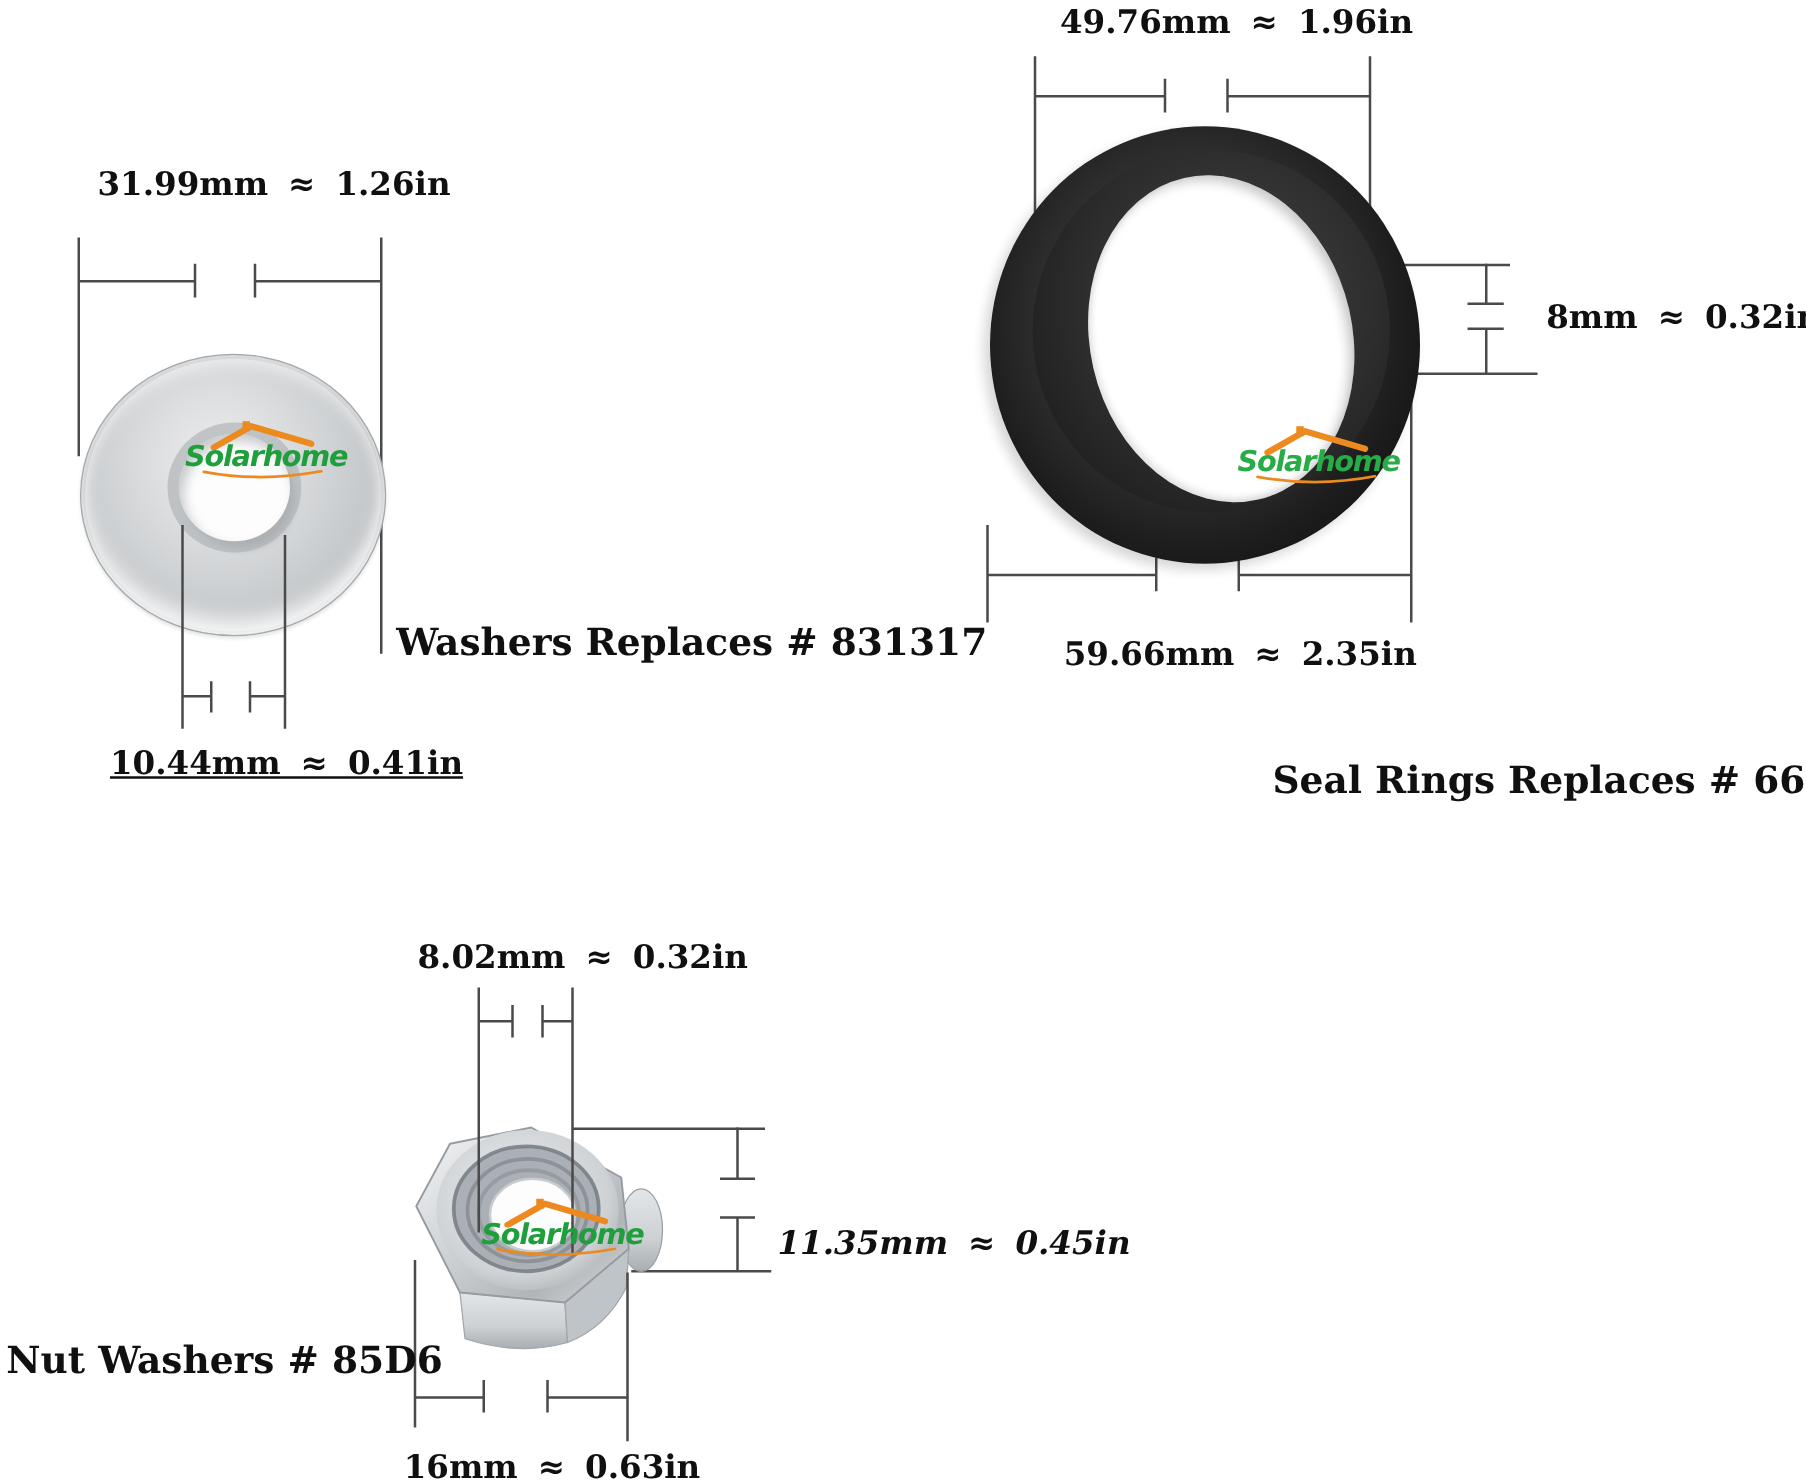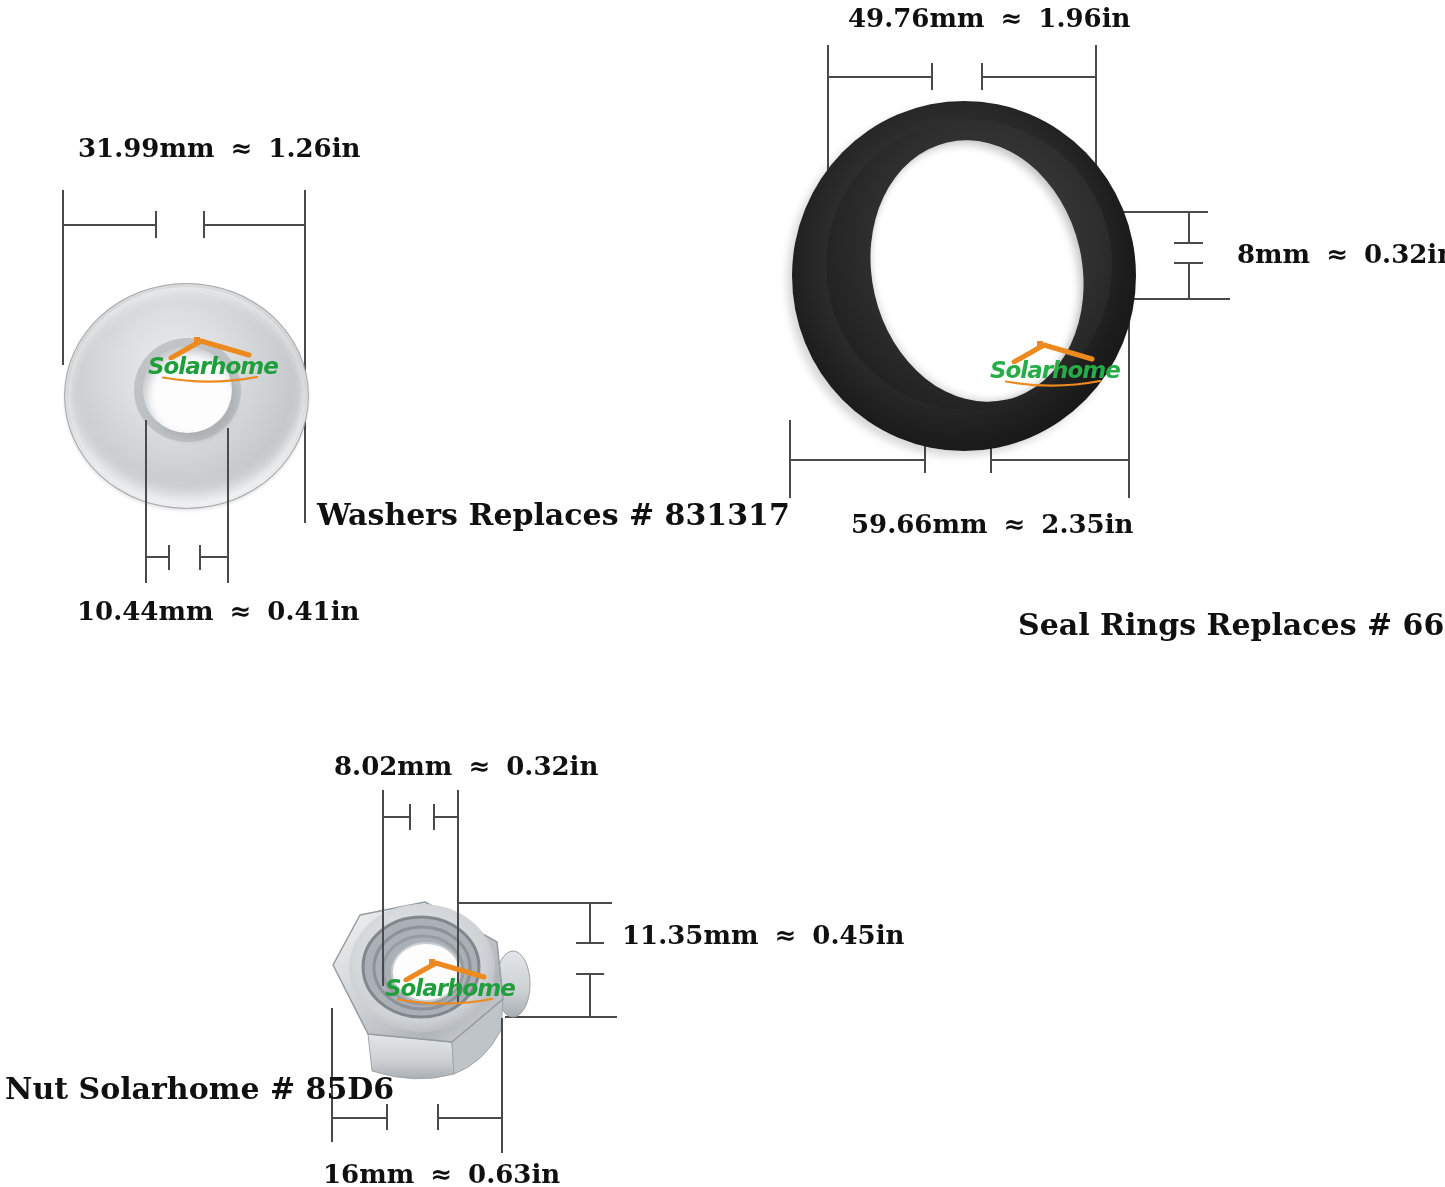--- a/index.html
+++ b/index.html
@@ -77,21 +77,21 @@
 
     <div>
       <div class="vl over" style="left:145px;top:420px;height:163px;"></div>
       <div class="vl over" style="left:227px;top:428px;height:155px;"></div>
       <div class="hl" style="left:146px;top:556px;width:23px;"></div>
       <div class="vl" style="left:168px;top:545px;height:25px;"></div>
       <div class="vl" style="left:199px;top:545px;height:25px;"></div>
       <div class="hl" style="left:200px;top:556px;width:28px;"></div>
     </div>
 
-    <div class="dim-text center" style="left:77px;top:596px;width:232px;">10.44mm ≈ 0.41in</div>
+    <div class="dim-text center" style="left:88px;top:596px;width:232px;text-decoration:underline;">10.44mm ≈ 0.41in</div>
 
     <div class="part-label" style="left:317px;top:497px;">Washers Replaces # 831317</div>
   </div>
 
   <div>
     <div class="dim-text center" style="left:848px;top:3px;width:220px;">49.76mm ≈ 1.96in</div>
 
     <div>
       <div class="vl" style="left:827px;top:45px;height:165px;"></div>
       <div class="vl" style="left:1095px;top:45px;height:165px;"></div>
@@ -195,28 +195,28 @@
     </div>
 
     <div>
       <div class="hl" style="left:458px;top:902px;width:154px;"></div>
       <div class="hl" style="left:505px;top:1016px;width:112px;"></div>
       <div class="vl" style="left:589px;top:902px;height:42px;"></div>
       <div class="hl" style="left:576px;top:942px;width:28px;"></div>
       <div class="hl" style="left:576px;top:973px;width:28px;"></div>
       <div class="vl" style="left:589px;top:974px;height:43px;"></div>
     </div>
-    <div class="dim-text" style="left:622px;top:920px;">11.35mm ≈ 0.45in</div>
+    <div class="dim-text" style="left:622px;top:980px;font-style:italic;">11.35mm ≈ 0.45in</div>
 
     <div>
       <div class="vl over" style="left:331px;top:1008px;height:134px;"></div>
       <div class="vl over" style="left:501px;top:1018px;height:135px;"></div>
       <div class="hl" style="left:332px;top:1117px;width:55px;"></div>
       <div class="vl" style="left:386px;top:1104px;height:26px;"></div>
       <div class="vl" style="left:437px;top:1104px;height:26px;"></div>
       <div class="hl" style="left:438px;top:1117px;width:64px;"></div>
     </div>
     <div class="dim-text center" style="left:323px;top:1159px;width:186px;">16mm ≈ 0.63in</div>
 
-    <div class="part-label" style="left:5px;top:1071px;">Nut Solarhome # 85D6</div>
+    <div class="part-label" style="left:5px;top:1071px;">Nut Washers # 85D6</div>
   </div>
 
 </div>
 
 </body></html>

